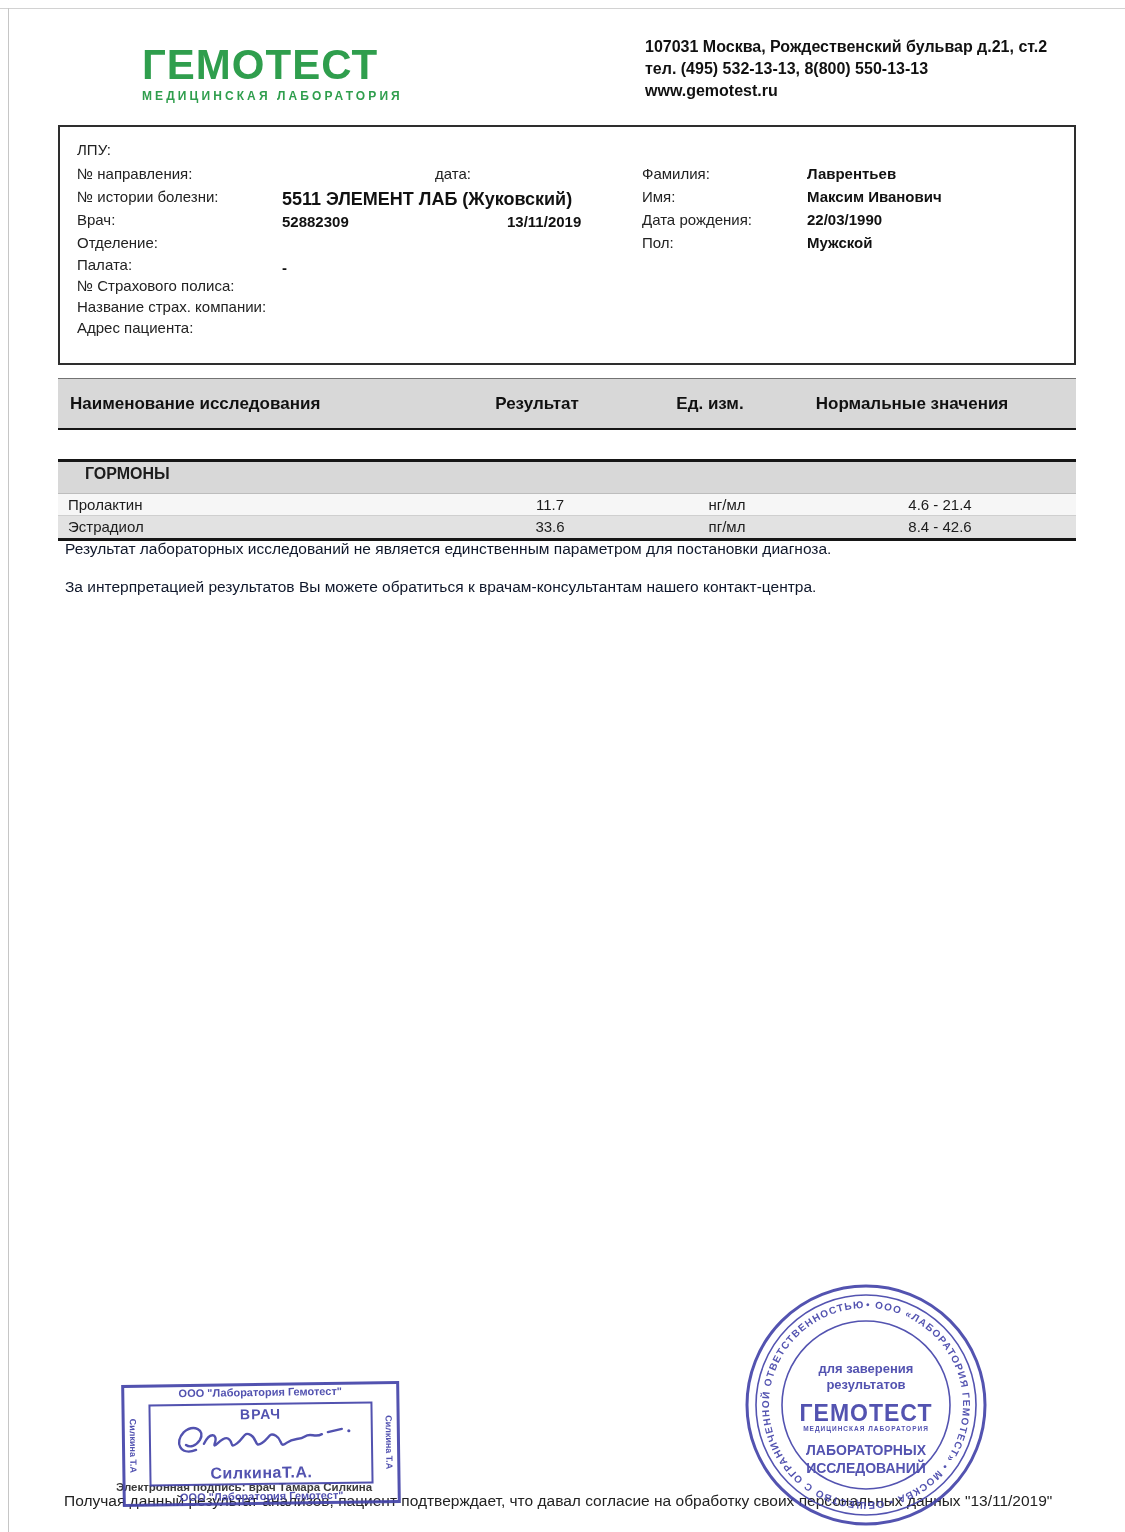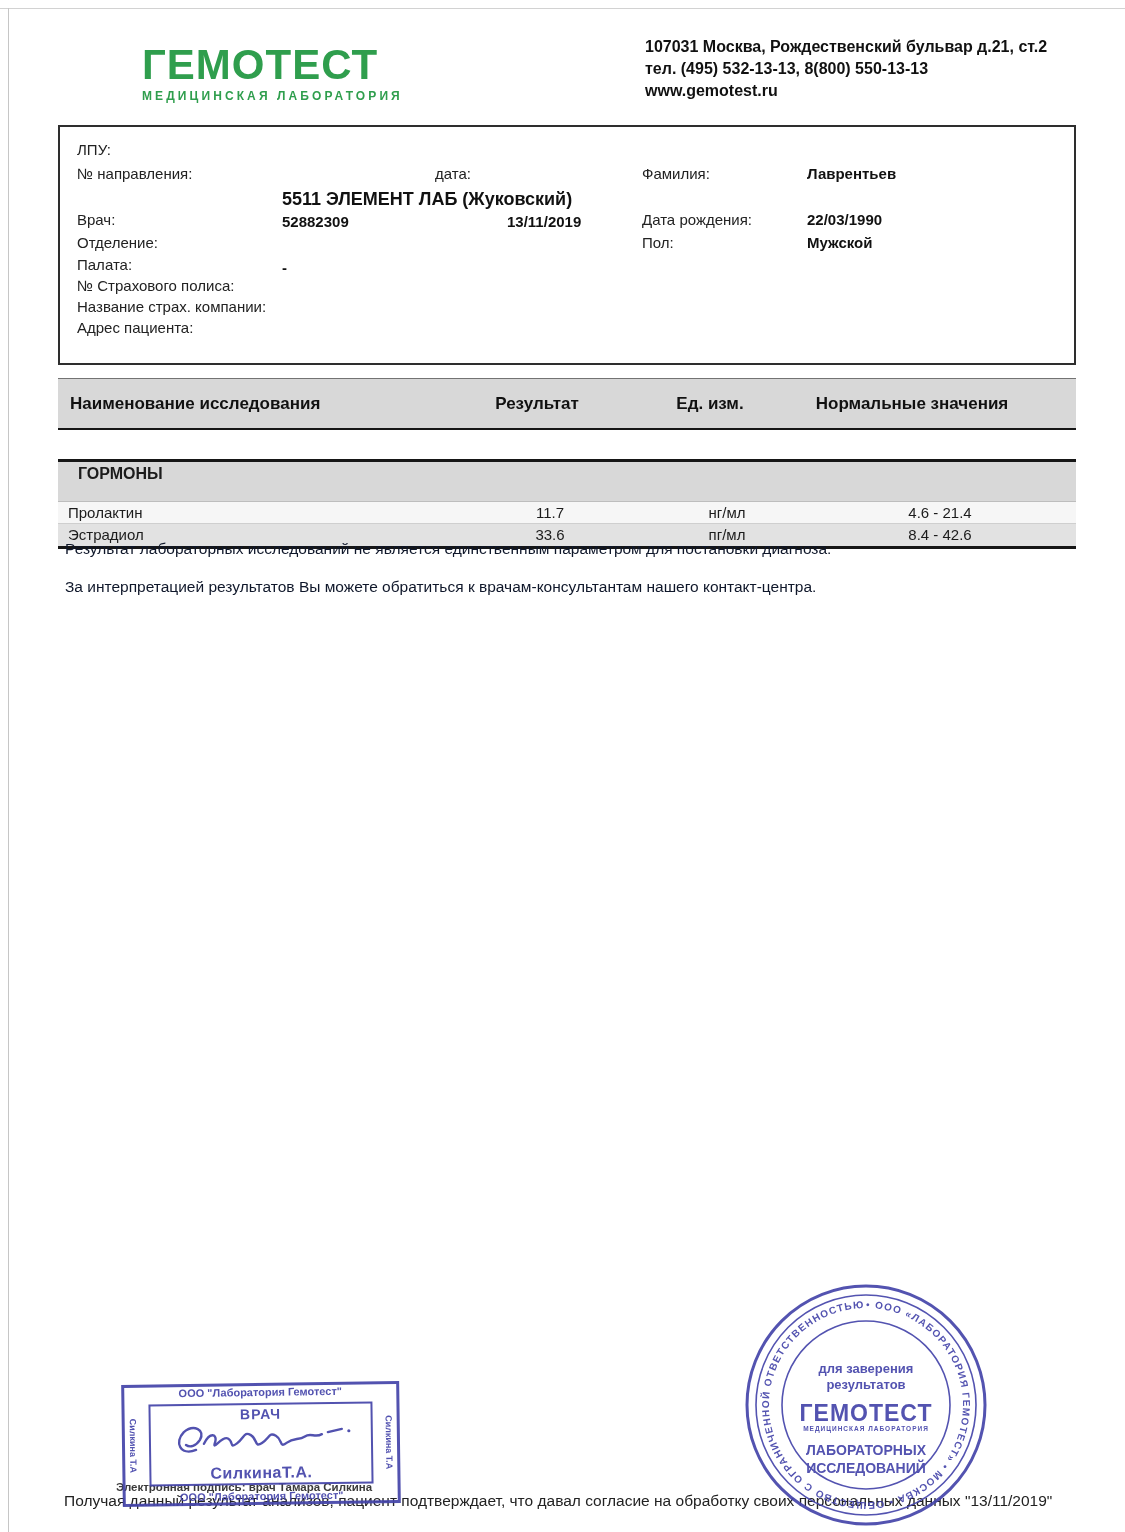--- a/index.html
+++ b/index.html
@@ -29,21 +29,21 @@
 
   
   .thead { position:absolute; left:58px; top:378px; width:1018px; height:52px; background:#d8d8d8;
            border-top:1px solid #737373; border-bottom:2px solid #161616; }
   .th { position:absolute; top:50%; font-weight:bold; font-size:17px; white-space:nowrap; color:#111; }
   .th-left { left:12px; transform:translateY(-50%); }
   .th-c { transform:translate(-50%,-50%); }
 
   
   .rtable { position:absolute; left:58px; top:459px; width:1018px; border-top:3px solid #161616; border-bottom:3px solid #161616; }
-  .sec-row { height:40px; line-height:24px; background:#d8d8d8; font-weight:bold; font-size:16px; padding-left:20px; border-bottom:1px solid #bdbdbd; }
+  .sec-row { height:32px; line-height:24px; background:#d8d8d8; font-weight:bold; font-size:16px; padding-left:27px; border-bottom:1px solid #bdbdbd; }
   .rrow { position:relative; height:22px; line-height:22px; font-size:15px; }
   .rrow.w { background:#f6f6f6; border-bottom:1px solid #cfcfcf; }
   .rrow.g { background:#e2e2e2; }
   .cell-name { padding-left:10px; }
   .cell-c { position:absolute; top:0; transform:translateX(-50%); white-space:nowrap; }
 
   
   .note { position:absolute; left:65px; font-size:15.5px; color:#0f172a; }
   .note1 { top:540px; }
   .note2 { top:578px; }
@@ -89,20 +89,25 @@
       <span class="ib-label">ЛПУ:</span>
       <span class="ib-val lpu-val" style="left:205px">5511 ЭЛЕМЕНТ ЛАБ (Жуковский)</span>
     </div>
     <div class="ib-row" style="top:38px">
       <span class="ib-label">№ направления:</span>
       <span class="ib-val" style="left:205px">52882309</span>
       <span class="ib-label" style="left:358px">дата:</span>
       <span class="ib-val" style="left:430px">13/11/2019</span>
       <span class="r-label">Фамилия:</span>
       <span class="r-val">Лаврентьев</span>
+    </div>
+    <div class="ib-row" style="top:61px">
+      <span class="ib-label">№ истории болезни:</span>
+      <span class="r-label">Имя:</span>
+      <span class="r-val">Максим Иванович</span>
     </div>
     <div class="ib-row" style="top:84px">
       <span class="ib-label">Врач:</span>
       <span class="ib-val" style="left:205px">-</span>
       <span class="r-label">Дата рождения:</span>
       <span class="r-val">22/03/1990</span>
     </div>
     <div class="ib-row" style="top:107px">
       <span class="ib-label">Отделение:</span>
       <span class="r-label">Пол:</span>

